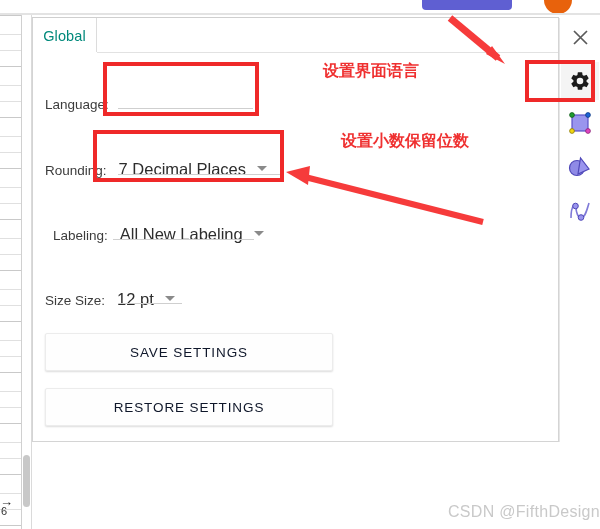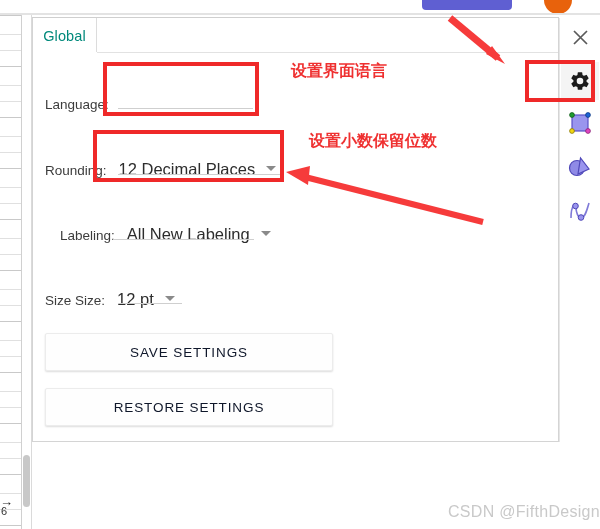--- a/index.html
+++ b/index.html
@@ -53,21 +53,21 @@
   .flabel{font-size:13.5px;color:#3c3c3c;white-space:nowrap;margin-top:16px;}
   .fselect{position:relative;display:inline-flex;align-items:center;cursor:pointer;}
   .fval{font-size:16.5px;color:#2d2d2d;white-space:nowrap;}
   .caret{display:inline-block;width:0;height:0;margin-left:11px;margin-bottom:2px;
          border-left:5px solid transparent;border-right:5px solid transparent;
          border-top:5px solid #8a8a8a;}
   .fline{position:absolute;height:1px;background:#cfcfcf;}
 
   #row-language{left:45px;top:81px;}
   #row-rounding{left:45px;top:147px;}
-  #row-labeling{left:60px;top:212px;}
+  #row-labeling{left:53px;top:212px;}
   #row-fontsize{left:45px;top:277px;}
 
   
   .mbtn{position:absolute;left:45px;width:288px;height:38px;background:#fefefe;
         border:1px solid #ececec;box-sizing:border-box;border-radius:2px;
         box-shadow:0 1px 2px rgba(0,0,0,.14);
         display:flex;align-items:center;justify-content:center;cursor:pointer;}
   .mbtn span{font-size:13.5px;color:#0f172a;letter-spacing:.9px;}
   #btn-save{top:333px;}
   #btn-restore{top:388px;}
@@ -85,21 +85,21 @@
   #rail-curve{top:192px;}
 
   
   .anno-box{position:absolute;border:4px solid #ef2929;box-sizing:border-box;
             pointer-events:none;}
   #box-language{left:103px;top:62px;width:156px;height:54px;}
   #box-rounding{left:93px;top:130px;width:191px;height:52px;}
   #box-gear{left:525px;top:60px;width:70px;height:42px;}
 
   .anno-text{position:absolute;color:#ef3030;font-size:16px;
-             font-family:"DejaVu Sans",sans-serif;font-weight:bold;white-space:nowrap;}
+             font-family:"DejaVu Sans",sans-serif;font-weight:bold;white-space:nowrap;margin-left:32px;}
   #txt-lang{left:291px;top:61px;}
   #txt-round{left:309px;top:131px;}
 
   #svg-arrows{position:absolute;left:0;top:0;width:600px;height:529px;pointer-events:none;}
 
   
   #watermark{position:absolute;right:0;bottom:8px;font-size:16px;color:#c9c9c9;
              font-family:"Liberation Sans",sans-serif;letter-spacing:.3px;}
 </style>
 </head>
@@ -164,21 +164,21 @@
 <div id="tab-underline-active"></div>
 
 <div class="frow" id="row-language">
   <span class="flabel">Language:</span>
 </div>
 <div class="fline" style="left:118px;top:108px;width:135px;"></div>
 
 <div class="frow" id="row-rounding">
   <span class="flabel">Rounding:</span>
   <span class="fselect" style="margin-left:12px;">
-    <span class="fval">12 Decimal Places</span>
+    <span class="fval">7 Decimal Places</span>
     <span class="caret"></span>
   </span>
 </div>
 <div class="fline" style="left:118px;top:174px;width:166px;"></div>
 
 <div class="frow" id="row-labeling">
   <span class="flabel">Labeling:</span>
   <span class="fselect" style="margin-left:12px;">
     <span class="fval">All New Labeling</span>
     <span class="caret"></span>

